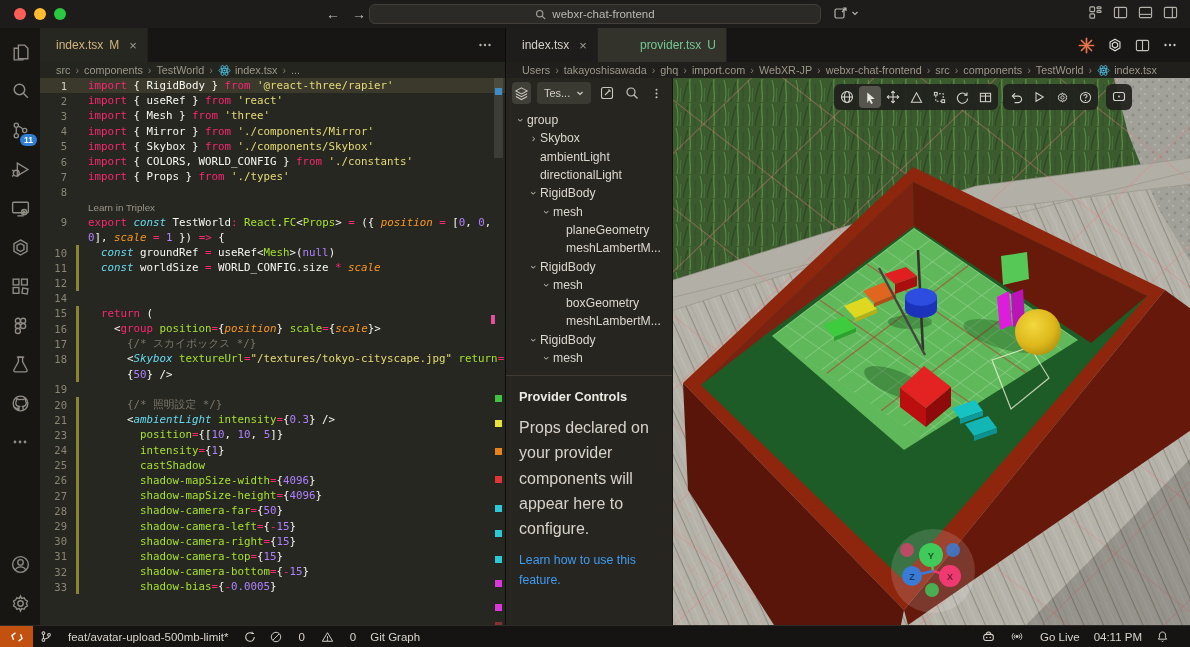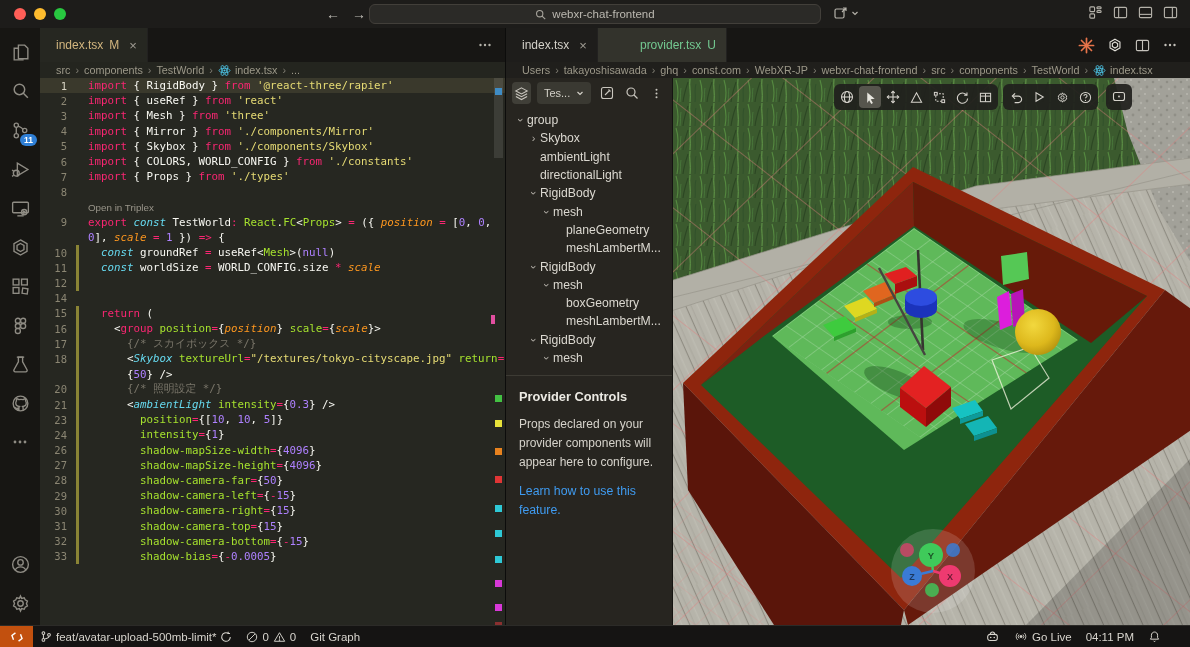--- a/index.html
+++ b/index.html
@@ -72,37 +72,37 @@
   .sp-btn.active { background:#403f38; }
   .sp-drop { height:22px; background:#3a3932; border-radius:4px; color:#d3d0c8; font-size:11px; display:flex; align-items:center;
     gap:6px; padding:0 7px; }
   .tree { padding-top:3px; }
   .trow { height:18.3px; display:flex; align-items:center; font-size:12.2px; color:#dbd8d0; cursor:default; }
   .trow .exp { width:13px; color:#b0ada5; font-size:11px; display:inline-flex; justify-content:center; flex:none; }
   .exp.down { transform:rotate(90deg); }
   .sp-divider { height:1px; background:#3d3b34; margin-top:8px; }
   .provider { padding:13px 13px 0 13px; }
   .provider h3 { font-size:12.8px; color:#eceae3; margin-bottom:11px; }
-  .provider p { font-size:12px; color:#d6d3cb; line-height:1.58; margin-bottom:10px; }
+  .provider p { font-size:16px; color:#d6d3cb; line-height:1.58; margin-bottom:10px; }
   .provider a { font-size:12.3px; color:#3f9bf0; line-height:1.58; text-decoration:none; display:block; width:132px; }
 
   .floattb { position:absolute; top:6px; height:26px; background:rgba(32,32,29,.93); border-radius:6px; display:flex;
     align-items:center; padding:2px; gap:1px; }
   .ft-a { left:328px; } .ft-b { left:497px; } .ft-c { left:600px; }
   .ft-btn { width:22px; height:22px; border-radius:4px; display:flex; align-items:center; justify-content:center;
     color:#d6d3cc; font-size:12px; }
   .ft-btn.active { background:#56554d; }
 
   
   .statusbar { height:22px; background:#151413; border-top:1px solid #2c2b28; display:flex; align-items:center;
     font-size:11.5px; color:#d7d4cd; flex:none; }
   .remoteblock { width:33px; height:100%; background:#c2500e; display:flex; align-items:center; justify-content:center;
     color:#fff; flex:none; }
-  .sb-item { display:flex; align-items:center; gap:4px; padding:0 7px; white-space:nowrap; }
-  .sb-right { margin-left:auto; display:flex; align-items:center; padding-right:22px; }
+  .sb-item { display:flex; align-items:center; gap:16px; padding:0 7px; white-space:nowrap; }
+  .sb-right { margin-left:auto; display:flex; align-items:center; padding-right:14px; }
   svg { display:block; }
 </style>
 </head>
 <body>
 
 <div id="app">
 
   <div class="titlebar">
     <div class="traffic">
       <span class="tl-close"></span>
@@ -324,21 +324,21 @@
               <span class="ctext"><span class="tk-k">import</span><span class="tk-p"> { </span><span class="tk-p">Props</span><span class="tk-p"> } </span><span class="tk-k">from</span><span class="tk-p"> </span><span class="tk-s">'./types'</span></span>
             </div>
             <div class="crow">
               <span class="ln">8</span>
               <span class="gitbar"></span>
               <span class="ctext"></span>
             </div>
             <div class="crow">
               <span class="ln"></span>
               <span class="gitbar"></span>
-              <span class="lenstext">Open in Triplex</span>
+              <span class="lenstext">Learn in Triplex</span>
             </div>
             <div class="crow">
               <span class="ln">9</span>
               <span class="gitbar"></span>
               <span class="ctext"><span class="tk-k">export</span><span class="tk-p"> </span><span class="tk-c">const</span><span class="tk-p"> TestWorld</span><span class="tk-op">:</span><span class="tk-p"> </span><span class="tk-tu">React</span><span class="tk-p">.</span><span class="tk-tu">FC</span><span class="tk-p">&lt;</span><span class="tk-tu">Props</span><span class="tk-p">&gt; </span><span class="tk-op">=</span><span class="tk-p"> ({ </span><span class="tk-o">position</span><span class="tk-p"> </span><span class="tk-op">=</span><span class="tk-p"> [</span><span class="tk-num">0</span><span class="tk-p">, </span><span class="tk-num">0</span><span class="tk-p">,</span></span>
             </div>
             <div class="crow">
               <span class="ln"></span>
               <span class="gitbar"></span>
               <span class="ctext"><span class="tk-num">0</span><span class="tk-p">], </span><span class="tk-o">scale</span><span class="tk-p"> </span><span class="tk-op">=</span><span class="tk-p"> </span><span class="tk-num">1</span><span class="tk-p"> }) </span><span class="tk-op">=&gt;</span><span class="tk-p"> {</span></span>
@@ -381,38 +381,48 @@
               <span class="ln">18</span>
               <span class="gitbar on"></span>
               <span class="ctext"><span class="tk-p">      &lt;</span><span class="tk-ti">Skybox</span><span class="tk-p"> </span><span class="tk-t">textureUrl</span><span class="tk-op">=</span><span class="tk-s">"/textures/tokyo-cityscape.jpg"</span><span class="tk-p"> </span><span class="tk-t">return</span><span class="tk-op">=</span></span>
             </div>
             <div class="crow">
               <span class="ln"></span>
               <span class="gitbar on"></span>
               <span class="ctext"><span class="tk-p">      {</span><span class="tk-num">50</span><span class="tk-p">} /&gt;</span></span>
             </div>
             <div class="crow">
+              <span class="ln">19</span>
+              <span class="gitbar"></span>
+              <span class="ctext"></span>
+            </div>
+            <div class="crow">
               <span class="ln">20</span>
               <span class="gitbar on"></span>
               <span class="ctext"><span class="tk-cm">      {/* 照明設定 */}</span></span>
             </div>
             <div class="crow">
               <span class="ln">21</span>
               <span class="gitbar on"></span>
               <span class="ctext"><span class="tk-p">      &lt;</span><span class="tk-ti">ambientLight</span><span class="tk-p"> </span><span class="tk-t">intensity</span><span class="tk-op">=</span><span class="tk-p">{</span><span class="tk-num">0.3</span><span class="tk-p">} /&gt;</span></span>
             </div>
             <div class="crow">
               <span class="ln">23</span>
               <span class="gitbar on"></span>
               <span class="ctext"><span class="tk-p">        </span><span class="tk-t">position</span><span class="tk-op">=</span><span class="tk-p">{[</span><span class="tk-num">10</span><span class="tk-p">, </span><span class="tk-num">10</span><span class="tk-p">, </span><span class="tk-num">5</span><span class="tk-p">]}</span></span>
             </div>
             <div class="crow">
               <span class="ln">24</span>
               <span class="gitbar on"></span>
               <span class="ctext"><span class="tk-p">        </span><span class="tk-t">intensity</span><span class="tk-op">=</span><span class="tk-p">{</span><span class="tk-num">1</span><span class="tk-p">}</span></span>
+            </div>
+            <div class="crow">
+              <span class="ln">25</span>
+              <span class="gitbar on"></span>
+              <span class="ctext"><span class="tk-p">        </span><span class="tk-t">castShadow</span></span>
             </div>
             <div class="crow">
               <span class="ln">26</span>
               <span class="gitbar on"></span>
               <span class="ctext"><span class="tk-p">        </span><span class="tk-t">shadow-mapSize-width</span><span class="tk-op">=</span><span class="tk-p">{</span><span class="tk-num">4096</span><span class="tk-p">}</span></span>
             </div>
             <div class="crow">
               <span class="ln">27</span>
               <span class="gitbar on"></span>
               <span class="ctext"><span class="tk-p">        </span><span class="tk-t">shadow-mapSize-height</span><span class="tk-op">=</span><span class="tk-p">{</span><span class="tk-num">4096</span><span class="tk-p">}</span></span>
@@ -500,21 +510,21 @@
             </svg>
         </div>
       </div>
       <div class="crumbbar" style="background:#201f1c;">
           <span>Users</span>
           <span class="sep">›</span>
           <span>takayoshisawada</span>
           <span class="sep">›</span>
           <span>ghq</span>
           <span class="sep">›</span>
-          <span>const.com</span>
+          <span>import.com</span>
           <span class="sep">›</span>
           <span>WebXR-JP</span>
           <span class="sep">›</span>
           <span>webxr-chat-frontend</span>
           <span class="sep">›</span>
           <span>src</span>
           <span class="sep">›</span>
           <span>components</span>
           <span class="sep">›</span>
           <span>TestWorld</span>

